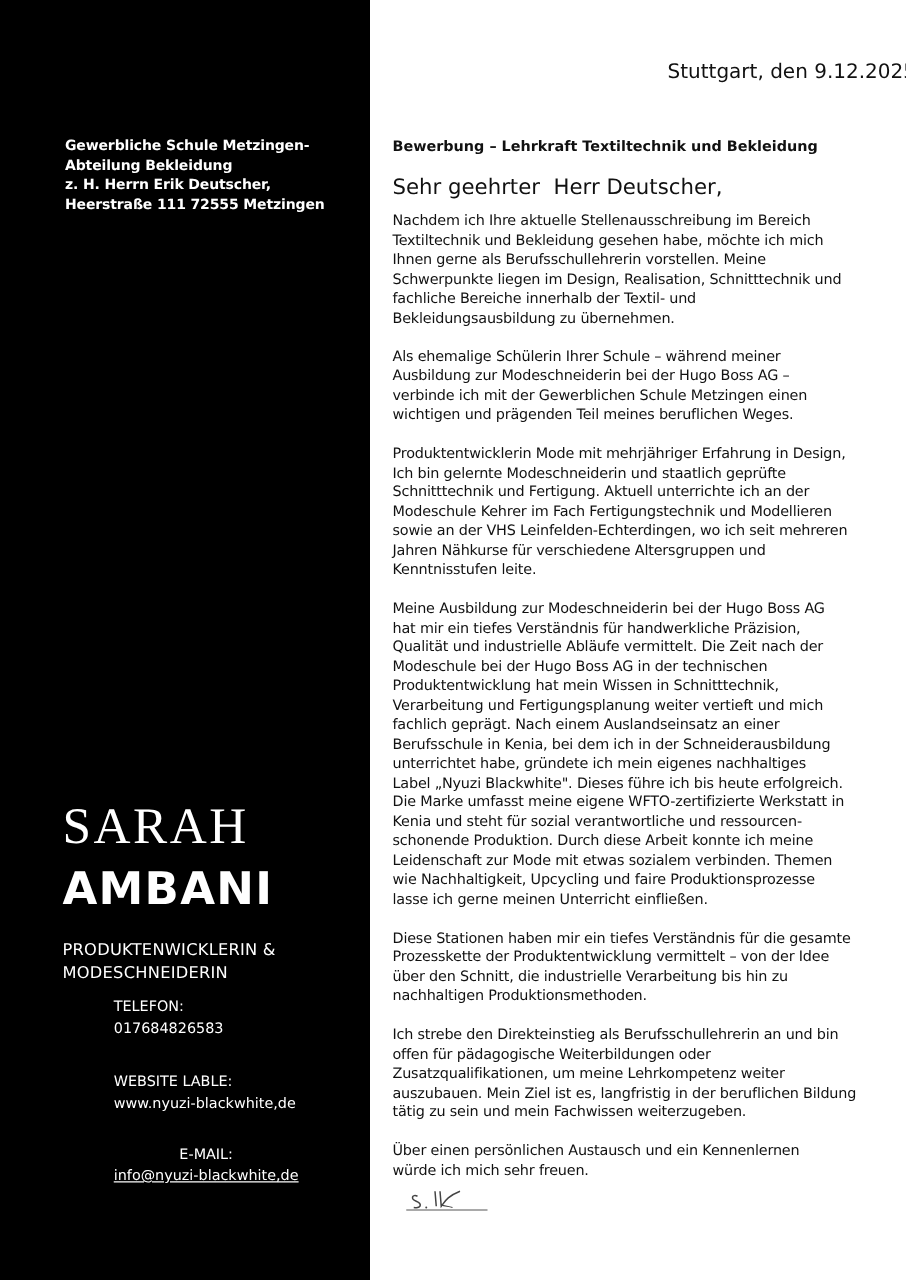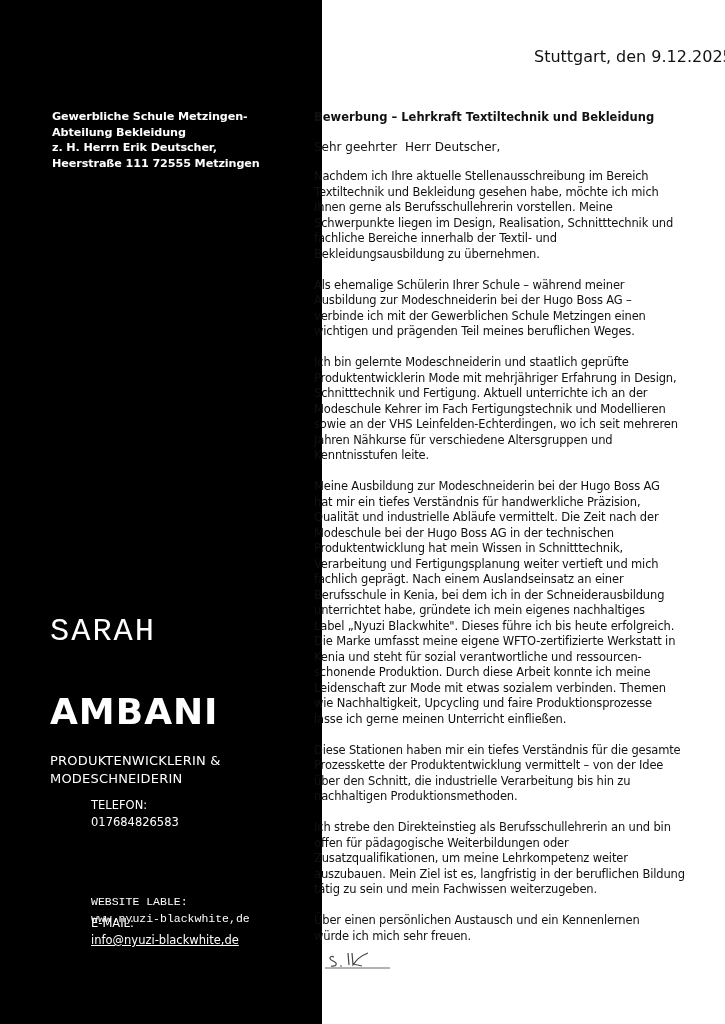--- a/index.html
+++ b/index.html
@@ -2,62 +2,62 @@
 <html><head>
   <meta charset="utf-8">
   <style>
     html, body { margin: 0; padding: 0; }
     body {
       width: 725px; height: 1024px; position: relative; overflow: hidden;
       background: #ffffff;
       font-family: "DejaVu Sans", "Liberation Sans", sans-serif;
     }
     .sidebar {
-      position: absolute; left: 0; top: 0; width: 322px; height: 1024px;
+      position: absolute; left: 0; top: 0; width: 296px; height: 1024px;
       background: #000000; color: #ffffff;
     }
     .recipient {
       position: absolute; left: 52px; top: 109px; width: 232px;
       font-size: 11.2px; font-weight: bold; line-height: 15.5px; letter-spacing: -0.1px;
       white-space: nowrap;
     }
     .recipient div { display: block; }
     .name-first {
-      position: absolute; left: 50px; top: 610px;
-      font-size: 32px; font-weight: normal; letter-spacing: 2px; line-height: 44px;
-      font-family: Liberation Mono, monospace;
+      position: absolute; left: 50px; top: 638px;
+      font-size: 41px; font-weight: normal; letter-spacing: 2px; line-height: 44px;
+      font-family: Liberation Serif, serif;
     }
     .name-last {
       position: absolute; left: 50px; top: 690px;
       font-size: 36px; font-weight: bold; letter-spacing: 1px; line-height: 44px;
     }
     .role {
       position: absolute; left: 50px; top: 752px;
       font-size: 13px; line-height: 18px; letter-spacing: 0.2px;
     }
     .contact-block { position: absolute; left: 50px; font-size: 11.5px; line-height: 17px; margin-left: 41px; }
     .contact-block .lbl { display: block; }
     .contact-block .val { display: block; }
     .c-tel { top: 797px; }
-    .c-web { top: 893px; font-family: Liberation Mono, monospace; }
-    .c-mail { top: 915px; }
+    .c-web { top: 857px; }
+    .c-mail { top: 915px; text-align: center; }
     .c-mail .val { text-decoration: underline; color: #ffffff; }
 
     .main {
       position: absolute; left: 314px; top: 0; width: 400px; color: #111;
     }
     .date {
       position: absolute; left: 220px; top: 47px; width: 180px; text-align: right;
       font-size: 16px; white-space: nowrap;
     }
     .subject {
       position: absolute; left: 0; top: 110px; font-size: 11.5px; font-weight: bold; white-space: nowrap;
     }
     .salutation {
-      position: absolute; left: 0; top: 140px; font-size: 12px; white-space: pre;
+      position: absolute; left: 0; top: 140px; font-size: 17px; white-space: pre;
     }
     .body {
       position: absolute; left: 0; top: 169px; width: 400px;
       font-size: 11.5px; line-height: 15.5px; letter-spacing: -0.15px;
     }
     .body p { margin: 0 0 15.5px 0; }
     .body p span.line { display: block; white-space: nowrap; }
     .signature {
       position: absolute; left: 324px; top: 945px; width: 80px; height: 30px;
     }
@@ -109,22 +109,22 @@
         <span class="line">fachliche Bereiche innerhalb der Textil- und</span>
         <span class="line">Bekleidungsausbildung zu übernehmen.</span>
       </p>
       <p>
         <span class="line">Als ehemalige Schülerin Ihrer Schule – während meiner</span>
         <span class="line">Ausbildung zur Modeschneiderin bei der Hugo Boss AG –</span>
         <span class="line">verbinde ich mit der Gewerblichen Schule Metzingen einen</span>
         <span class="line">wichtigen und prägenden Teil meines beruflichen Weges.</span>
       </p>
       <p>
+        <span class="line">Produktentwicklerin Mode mit mehrjähriger Erfahrung in Design,</span>
         <span class="line">Ich bin gelernte Modeschneiderin und staatlich geprüfte</span>
-        <span class="line">Produktentwicklerin Mode mit mehrjähriger Erfahrung in Design,</span>
         <span class="line">Schnitttechnik und Fertigung. Aktuell unterrichte ich an der</span>
         <span class="line">Modeschule Kehrer im Fach Fertigungstechnik und Modellieren</span>
         <span class="line">sowie an der VHS Leinfelden-Echterdingen, wo ich seit mehreren</span>
         <span class="line">Jahren Nähkurse für verschiedene Altersgruppen und</span>
         <span class="line">Kenntnisstufen leite.</span>
       </p>
       <p>
         <span class="line">Meine Ausbildung zur Modeschneiderin bei der Hugo Boss AG</span>
         <span class="line">hat mir ein tiefes Verständnis für handwerkliche Präzision,</span>
         <span class="line">Qualität und industrielle Abläufe vermittelt. Die Zeit nach der</span>

